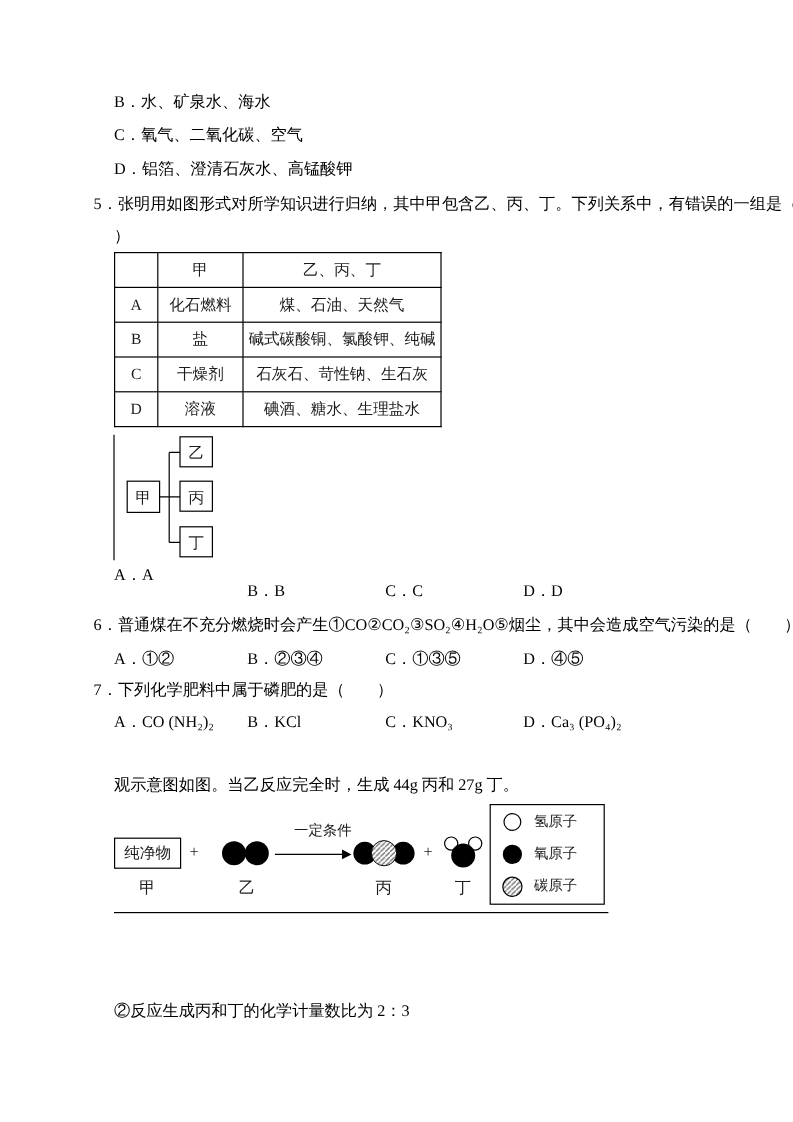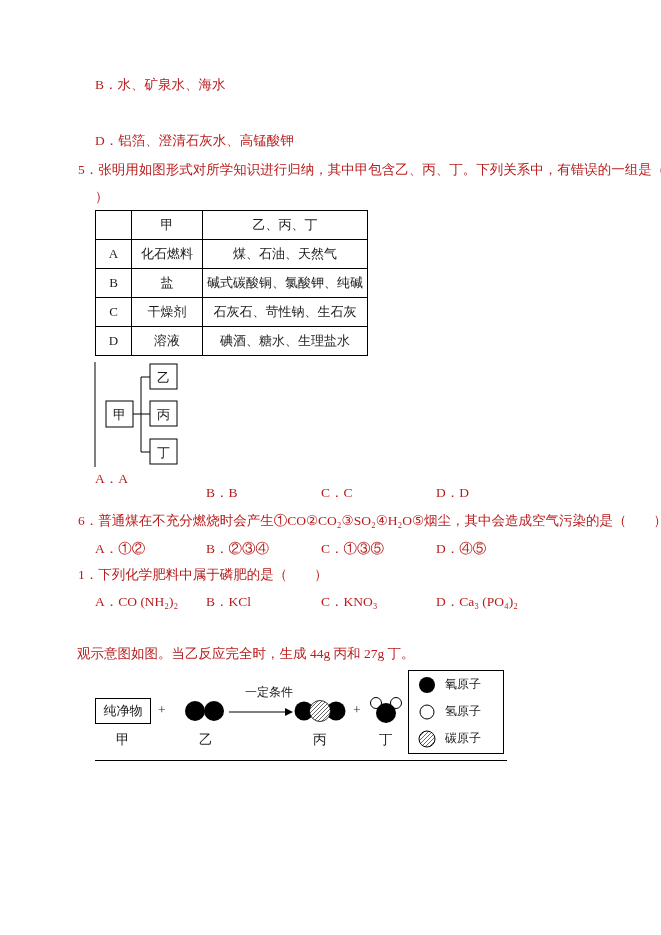--- a/index.html
+++ b/index.html
@@ -1,18 +1,18 @@
 <!DOCTYPE html>
 <html><head>
 <meta charset="utf-8">
 <style>
   html,body{margin:0;padding:0;background:#ffffff;}
   .page{position:relative;width:661px;height:935px;background:#ffffff;color:#1b1b1b;
         font-family:"Liberation Serif","DejaVu Serif",serif;overflow:hidden;}
-  .line{position:absolute;font-size:13.5px;line-height:18px;white-space:nowrap;color:#b91c1c;}
+  .line{position:absolute;font-size:13.5px;line-height:18px;white-space:nowrap;color:#000000;}
   .qtable{position:absolute;left:95px;top:210px;border-collapse:collapse;table-layout:fixed;}
   .qtable td{border:1px solid #000;height:28px;text-align:center;font-size:13px;
              padding:0 4px;color:#1b1b1b;white-space:nowrap;}
   .c1{width:27px}.c2{width:62px}.c3{width:150px}
   .tree{position:absolute;left:94px;top:362px;}
   .rx{position:absolute;left:95px;top:668px;width:412px;height:92px;border-bottom:1px solid #000;}
   .abs{position:absolute;}
   .reactant-box{border:1px solid #000;width:54px;height:24px;line-height:24px;
                 text-align:center;font-size:13px;background:#fff;}
   .legend{position:absolute;left:313px;top:2px;width:96px;height:84px;border:1px solid #000;
@@ -21,20 +21,21 @@
   .legend-label{font-size:12px;color:#1b1b1b;}
   .lbl{font-size:13.5px;color:#1b1b1b;}
   .cond{font-size:12px;color:#1b1b1b;}
 </style>
 </head>
 <body>
 
 <div class="page">
 
   <div class="line" style="left:95px;top:76px">B．水、矿泉水、海水</div>
+  <div class="line" style="left:95px;top:104px">C．氧气、二氧化碳、空气</div>
   <div class="line" style="left:95px;top:132px">D．铝箔、澄清石灰水、高锰酸钾</div>
 
   <div class="line" style="left:78px;top:161px">5．张明用如图形式对所学知识进行归纳，其中甲包含乙、丙、丁。下列关系中，有错误的一组是（</div>
   <div class="line" style="left:95px;top:188px">）</div>
 
   <table class="qtable">
     <tbody>
         <tr>
       <td class="c1"></td>
       <td class="c2">甲</td>
@@ -84,27 +85,27 @@
   <div class="line" style="left:206px;top:484px">B．B</div>
   <div class="line" style="left:321px;top:484px">C．C</div>
   <div class="line" style="left:436px;top:484px">D．D</div>
 
   <div class="line" style="left:78px;top:512px">6．普通煤在不充分燃烧时会产生①CO②CO₂③SO₂④H₂O⑤烟尘，其中会造成空气污染的是（　　）</div>
   <div class="line" style="left:95px;top:540px">A．①②</div>
   <div class="line" style="left:206px;top:540px">B．②③④</div>
   <div class="line" style="left:321px;top:540px">C．①③⑤</div>
   <div class="line" style="left:436px;top:540px">D．④⑤</div>
 
-  <div class="line" style="left:78px;top:566px">1．下列化学肥料中属于磷肥的是（　　）</div>
+  <div class="line" style="left:78px;top:566px">7．下列化学肥料中属于磷肥的是（　　）</div>
   <div class="line" style="left:95px;top:593px">A．CO (NH₂)₂</div>
   <div class="line" style="left:206px;top:593px">B．KCl</div>
   <div class="line" style="left:321px;top:593px">C．KNO₃</div>
   <div class="line" style="left:436px;top:593px">D．Ca₃ (PO₄)₂</div>
 
-  <div class="line" style="left:77px;top:645px">观示意图如图。当乙反应完全时，生成 44g 丙和 27g 丁。</div>
+  <div class="line" style="left:95px;top:645px">观示意图如图。当乙反应完全时，生成 44g 丙和 27g 丁。</div>
 
   <div class="rx">
     <div class="abs reactant-box" style="left:0;top:30px">纯净物</div>
     <div class="abs lbl" style="left:21px;top:63px">甲</div>
 
     <div class="abs lbl" style="left:63px;top:34px">+</div>
 
     <svg class="abs" style="left:88px;top:30px" width="44" height="26">
       <circle cx="12" cy="13" r="10" fill="#000"></circle>
       <circle cx="31" cy="13" r="10" fill="#000"></circle>
@@ -135,39 +136,40 @@
     <svg class="abs" style="left:274px;top:27px" width="34" height="31">
       <circle cx="7" cy="8" r="5.5" fill="#fff" stroke="#000"></circle>
       <circle cx="27" cy="8" r="5.5" fill="#fff" stroke="#000"></circle>
       <circle cx="17" cy="18" r="10" fill="#000"></circle>
     </svg>
     <div class="abs lbl" style="left:284px;top:63px">丁</div>
 
     <div class="legend">
       <div class="legend-row">
         <svg width="18" height="18">
+          <circle cx="9" cy="9" r="7" fill="#fff" stroke="#000"></circle>
+        </svg>
+        <span class="legend-label">氢原子</span>
+      </div>
+      <div class="legend-row">
+        <svg width="18" height="18">
           <circle cx="9" cy="9" r="8" fill="#000"></circle>
         </svg>
         <span class="legend-label">氧原子</span>
-      </div>
-      <div class="legend-row">
-        <svg width="18" height="18">
-          <circle cx="9" cy="9" r="7" fill="#fff" stroke="#000"></circle>
-        </svg>
-        <span class="legend-label">氢原子</span>
       </div>
       <div class="legend-row">
         <svg width="18" height="18">
           <defs>
             <pattern id="hatchL" patternUnits="userSpaceOnUse" width="4" height="4">
               <rect width="4" height="4" fill="#fff"></rect>
               <path d="M0,4 L4,0" stroke="#666" stroke-width="1"></path>
             </pattern>
           </defs>
           <circle cx="9" cy="9" r="8" fill="url(#hatchL)" stroke="#000"></circle>
         </svg>
         <span class="legend-label">碳原子</span>
       </div>
     </div>
   </div>
 
+  <div class="line" style="left:95px;top:834px">②反应生成丙和丁的化学计量数比为 2：3</div>
 
 </div>
 
 </body></html>

